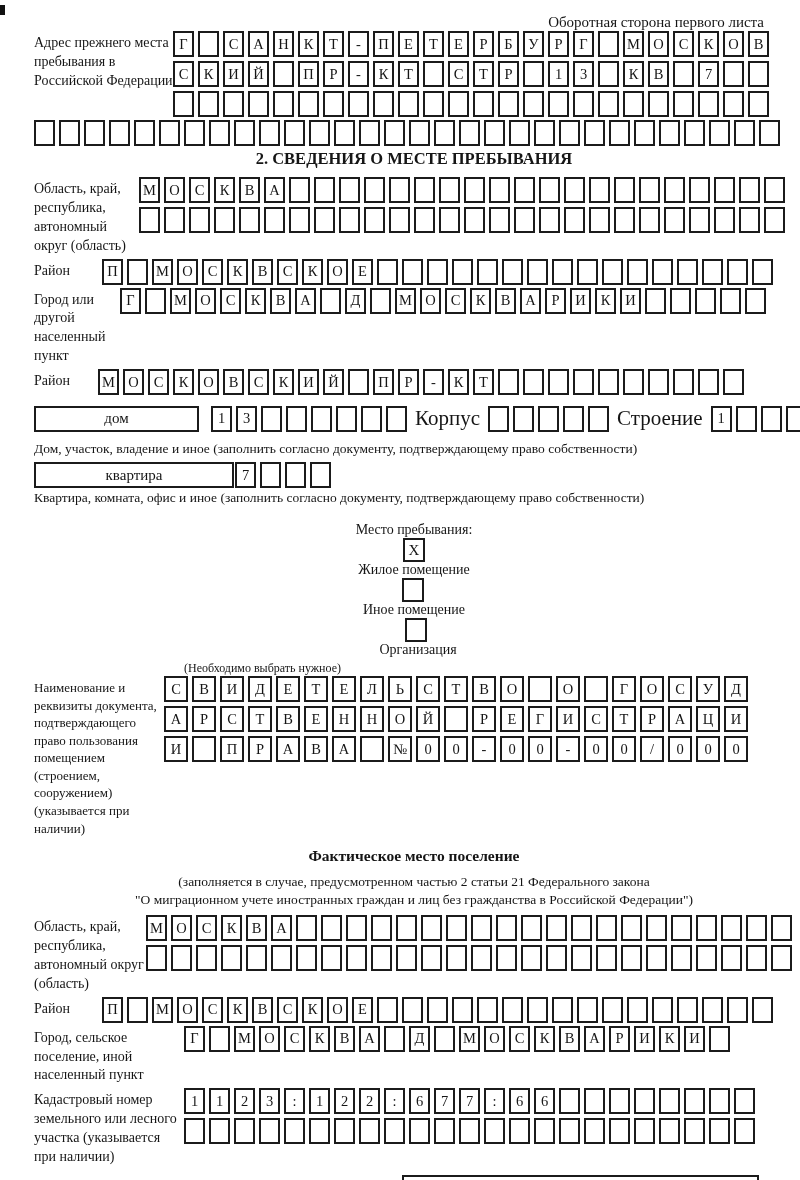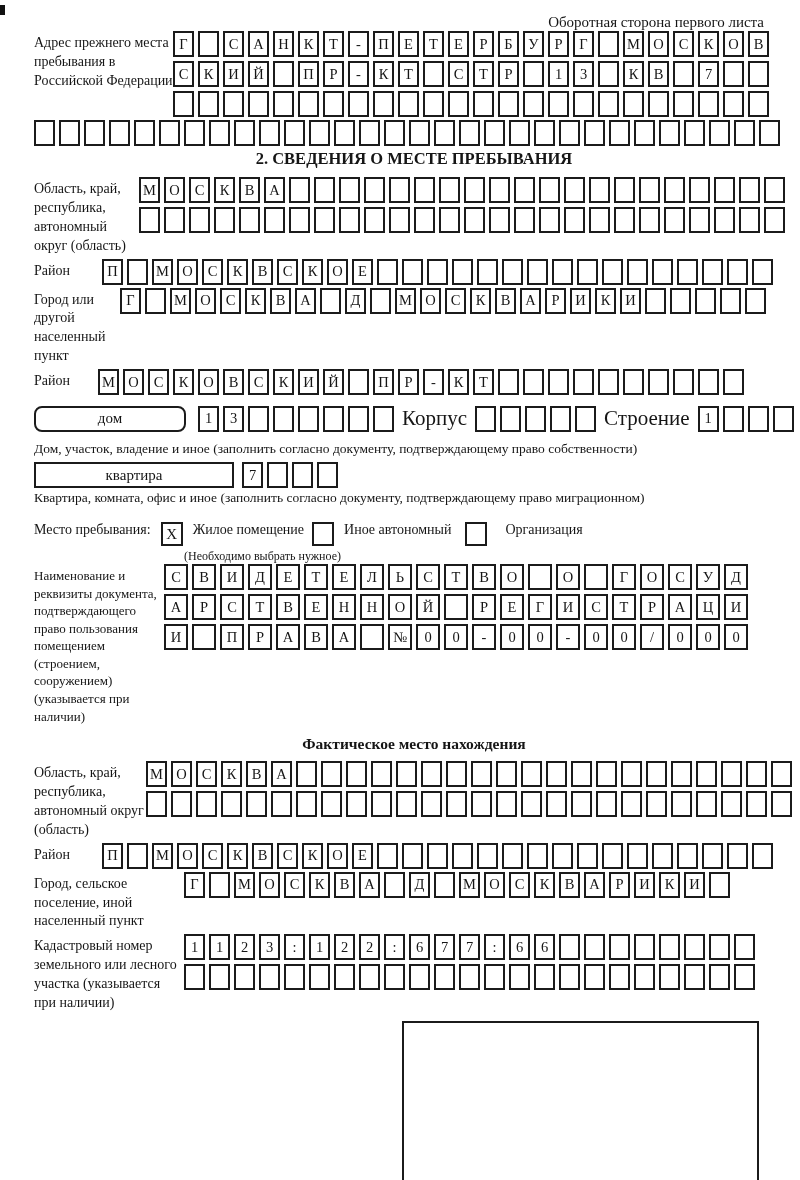--- a/index.html
+++ b/index.html
@@ -20,25 +20,25 @@
   .grid-row{display:flex;gap:4px;}
   .grid-row .cell{flex:none;width:21px;height:26px;border:2px solid #1b1b1b;box-sizing:border-box;
     display:flex;align-items:center;justify-content:center;font-size:14.5px;line-height:1;background:#fff;}
   .grid-row.doc .cell{width:24px;}
   .fullrow{margin-bottom:3px;}
   .note{font-size:13.5px;text-align:center;margin:2px 0 4px;}
   .sec-title{font-size:16.5px;font-weight:bold;text-align:center;margin:3px 0 8px;}
   .domrow{display:flex;align-items:center;margin-bottom:2px;}
   .label-box{border:2px solid #1b1b1b;height:26px;box-sizing:border-box;flex:none;
     display:flex;align-items:center;justify-content:center;font-size:15px;}
-  .lb-dom{width:152px;margin-right:12px;border-radius:8px;}
-  .lb-kv{width:200px;margin-right:8px;}
+  .lb-dom{width:165px;margin-right:12px;}
+  .lb-kv{width:200px;margin-right:1px;}
   .inline-lbl{font-size:21px;margin:8px 8px;flex:none;}
   .caption{font-size:13.5px;margin:1px 0 5px;}
-  .mesto{display:flex;font-size:14px;margin-top:16px;}
+  .mesto{display:flex;align-items:center;font-size:14px;margin-top:16px;flex-direction:column;}
   .mesto span{flex:none;}
   .cbox{flex:none;width:22px;height:24px;border:2px solid #1b1b1b;box-sizing:border-box;
     display:flex;align-items:center;justify-content:center;font-size:15px;margin:0 10px;}
   .mesto-note{font-size:12px;margin:3px 0 0 150px;}
   .fact-title{font-size:15.5px;font-weight:bold;text-align:center;margin:10px 0 8px;}
   .fact-note{font-size:13.5px;text-align:center;line-height:1.3;}
   .fact-notes{margin-bottom:7px;}
   .stamp-wrap{width:392px;margin-left:350px;margin-top:8px;}
   .stamp-box{width:357px;height:165px;border:2px solid #1b1b1b;box-sizing:border-box;margin:0 auto 5px;background:#fff;}
   .gap8{margin-left:8px;} .gap14{margin-left:14px;}
@@ -361,28 +361,28 @@
 
   <div class="domrow">
     <div class="label-box lb-kv">квартира</div>
     <div class="grid-row">
         <div class="cell">7</div>
         <div class="cell"></div>
         <div class="cell"></div>
         <div class="cell"></div>
       </div>
   </div>
-  <div class="caption">Квартира, комната, офис и иное (заполнить согласно документу, подтверждающему право миграционном)</div>
+  <div class="caption">Квартира, комната, офис и иное (заполнить согласно документу, подтверждающему право собственности)</div>
 
   <div class="mesto">
     <span>Место пребывания:</span>
     <div class="cbox">X</div>
     <span>Жилое помещение</span>
     <div class="cbox gap8"></div>
-    <span>Иное автономный</span>
+    <span>Иное помещение</span>
     <div class="cbox gap14"></div>
     <span class="gap8">Организация</span>
   </div>
   <div class="mesto-note">(Необходимо выбрать нужное)</div>
 
   <div class="field">
     <div class="flabel small w130">Наименование и реквизиты документа, подтверждающего право пользования помещением (строением, сооружением) (указывается при наличии)</div>
     <div class="rows">
       <div class="grid-row doc">
           <div class="cell">С</div>
@@ -449,21 +449,25 @@
           <div class="cell">0</div>
           <div class="cell">0</div>
           <div class="cell">/</div>
           <div class="cell">0</div>
           <div class="cell">0</div>
           <div class="cell">0</div>
         </div>
     </div>
   </div>
 
-  <div class="fact-title">Фактическое место нахождения</div>
+  <div class="fact-title">Фактическое место поселение</div>
+  <div class="fact-notes">
+    <div class="fact-note">(заполняется в случае, предусмотренном частью 2 статьи 21 Федерального закона</div>
+    <div class="fact-note">"О миграционном учете иностранных граждан и лиц без гражданства в Российской Федерации")</div>
+  </div>
 
   <div class="field">
     <div class="flabel w112">Область, край, республика, автономный округ (область)</div>
     <div class="rows">
       <div class="grid-row">
           <div class="cell">М</div>
           <div class="cell">О</div>
           <div class="cell">С</div>
           <div class="cell">К</div>
           <div class="cell">В</div>

